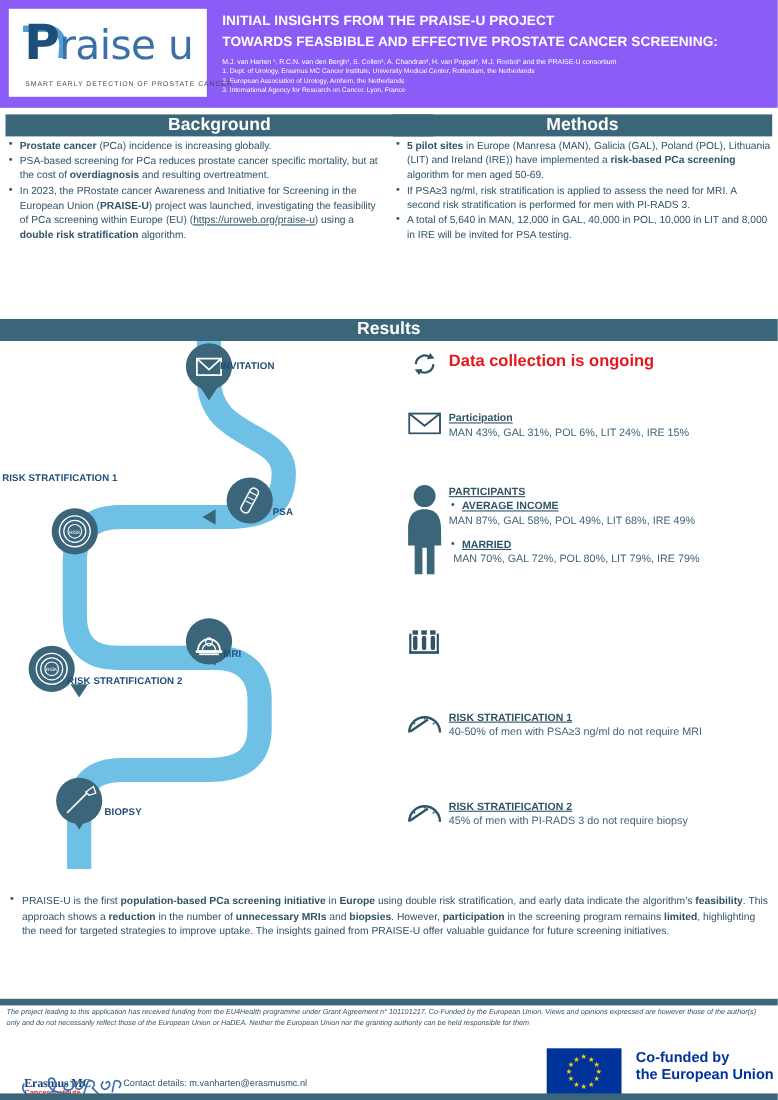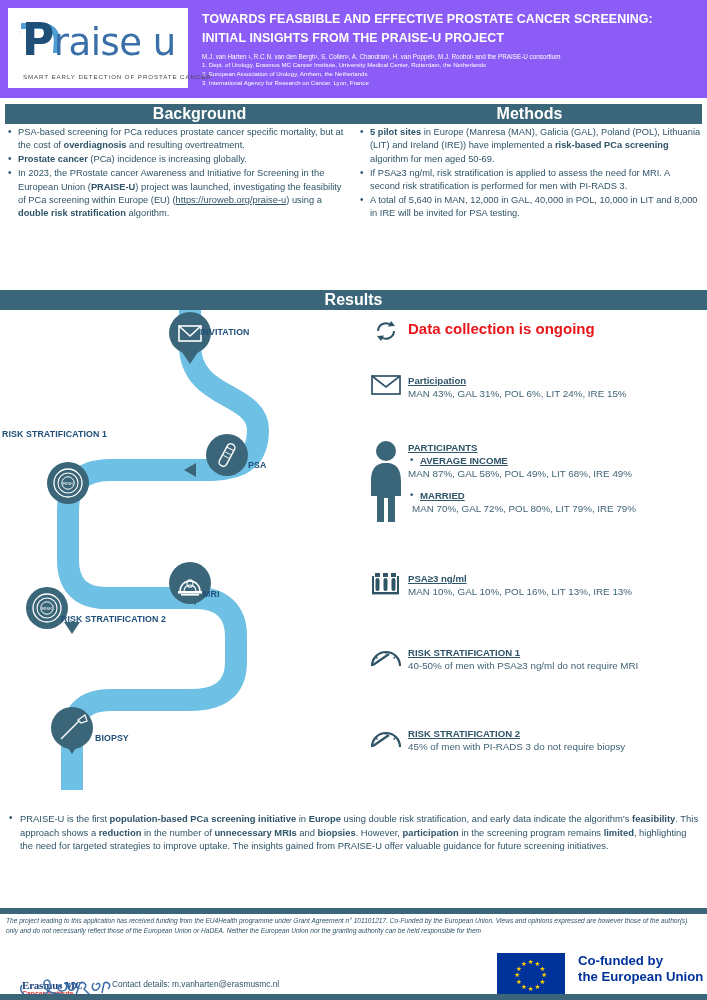--- a/index.html
+++ b/index.html
@@ -156,33 +156,33 @@
 
   <div class="header">
     <div class="logo-box">
       <div class="logo-inner">
         <div class="logo-swoosh"></div>
         <div class="logo-word"><span class="p-glyph">P</span><span>raise u</span></div>
         <div class="logo-sub">SMART EARLY DETECTION OF PROSTATE CANCER</div>
       </div>
     </div>
     <div class="head-text">
+      <div class="title-line">INITIAL INSIGHTS FROM THE PRAISE-U PROJECT</div>
       <div class="title-line">TOWARDS FEASBIBLE AND EFFECTIVE PROSTATE CANCER SCREENING:</div>
-      <div class="title-line">INITIAL INSIGHTS FROM THE PRAISE-U PROJECT</div>
       <div class="authors">M.J. van Harten ¹, R.C.N. van den Bergh¹, S. Collen², A. Chandran³, H. van Poppel², M.J. Roobol¹ and the PRAISE-U consortium</div>
       <div class="affil">1. Dept. of Urology, Erasmus MC Cancer Institute, University Medical Center, Rotterdam, the Netherlands</div>
       <div class="affil">2. European Association of Urology, Arnhem, the Netherlands</div>
       <div class="affil">3. International Agency for Research on Cancer. Lyon, France</div>
     </div>
   </div>
 
   <div class="banner" id="banner-background">Background</div>
   <ul class="body-list" id="list-background">
+    <li><b>Prostate cancer</b> (PCa) incidence is increasing globally.</li>
     <li>PSA-based screening for PCa reduces prostate cancer specific mortality, but at the cost of <b>overdiagnosis</b> and resulting overtreatment.</li>
-    <li><b>Prostate cancer</b> (PCa) incidence is increasing globally.</li>
     <li>In 2023, the PRostate cancer Awareness and Initiative for Screening in the European Union (<b>PRAISE-U</b>) project was launched, investigating the feasibility of PCa screening within Europe (EU) (<span class="ulink">https://uroweb.org/praise-u</span>) using a <b>double risk stratification</b> algorithm.</li>
   </ul>
 
   <div class="banner" id="banner-methods">Methods</div>
   <ul class="body-list" id="list-methods">
     <li><b>5 pilot sites</b> in Europe (Manresa (MAN), Galicia (GAL), Poland (POL), Lithuania (LIT) and Ireland (IRE)) have implemented a <b>risk-based PCa screening</b> algorithm for men aged 50-69.</li>
     <li>If PSA≥3 ng/ml, risk stratification is applied to assess the need for MRI. A second risk stratification is performed for men with PI-RADS 3.</li>
     <li>A total of 5,640 in MAN, 12,000 in GAL, 40,000 in POL, 10,000 in LIT and 8,000 in IRE will be invited for PSA testing.</li>
   </ul>
 
@@ -316,24 +316,20 @@
         <rect x="4" y="2" width="5" height="4" fill="#2f5468"></rect>
         <rect x="12" y="2" width="5" height="4" fill="#2f5468"></rect>
         <rect x="20" y="2" width="5" height="4" fill="#2f5468"></rect>
         <rect x="4.5" y="7" width="4" height="13" rx="2" fill="#2f5468"></rect>
         <rect x="12.5" y="7" width="4" height="13" rx="2" fill="#2f5468"></rect>
         <rect x="20.5" y="7" width="4" height="13" rx="2" fill="#2f5468"></rect>
         <rect x="1" y="5" width="2" height="18" fill="#2f5468"></rect>
         <rect x="26" y="5" width="2" height="18" fill="#2f5468"></rect>
         <rect x="1" y="21" width="27" height="2.4" fill="#2f5468"></rect>
       </svg>
-    </div>
-    <div class="res-txt">
-      <div class="res-head">PSA≥3 ng/ml</div>
-      <div class="res-val">MAN 10%, GAL 10%, POL 16%, LIT 13%, IRE 13%</div>
     </div>
   </div>
 
   <div class="res-row" id="row-rs1">
     <div class="res-ico">
       <svg width="34" height="24" viewBox="0 0 34 24">
         <path d="M3,21 A14,14 0 0 1 31,21" fill="none" stroke="#2f5468" stroke-width="2.2"></path>
         <line x1="4" y1="20" x2="20" y2="9" stroke="#2f5468" stroke-width="2.2"></line>
         <line x1="7" y1="12" x2="8.5" y2="13.5" stroke="#2f5468" stroke-width="1.2"></line>
         <line x1="17" y1="7" x2="17" y2="9" stroke="#2f5468" stroke-width="1.2"></line>

